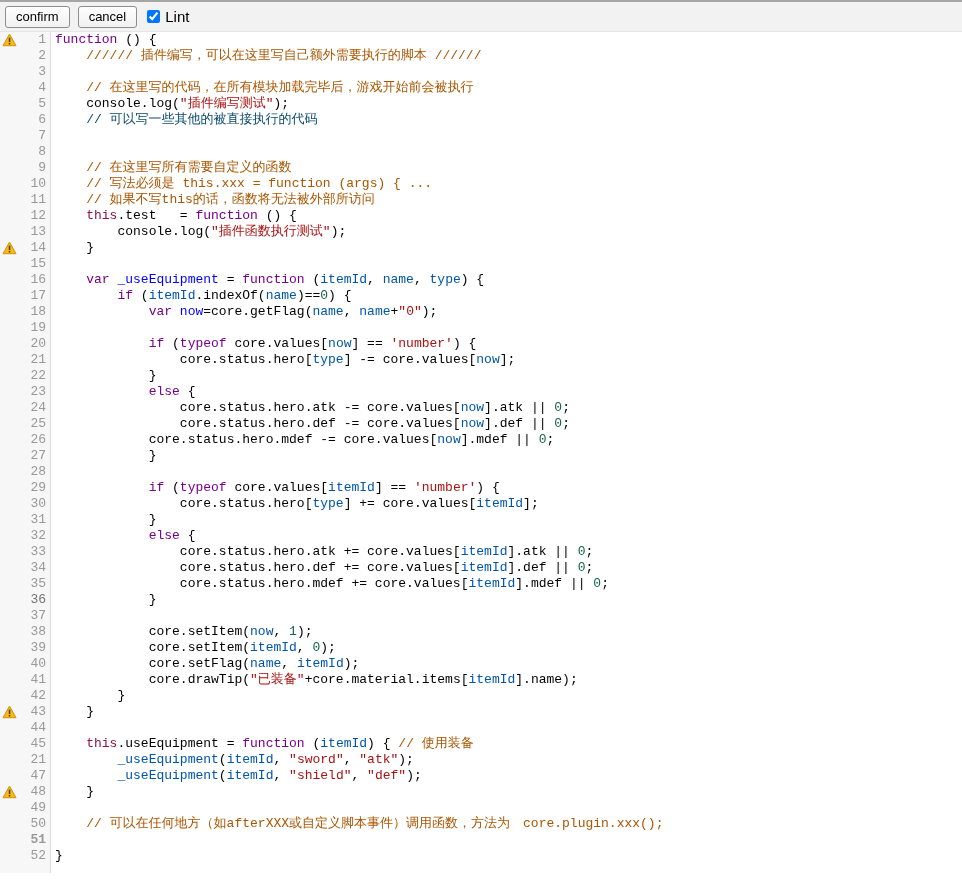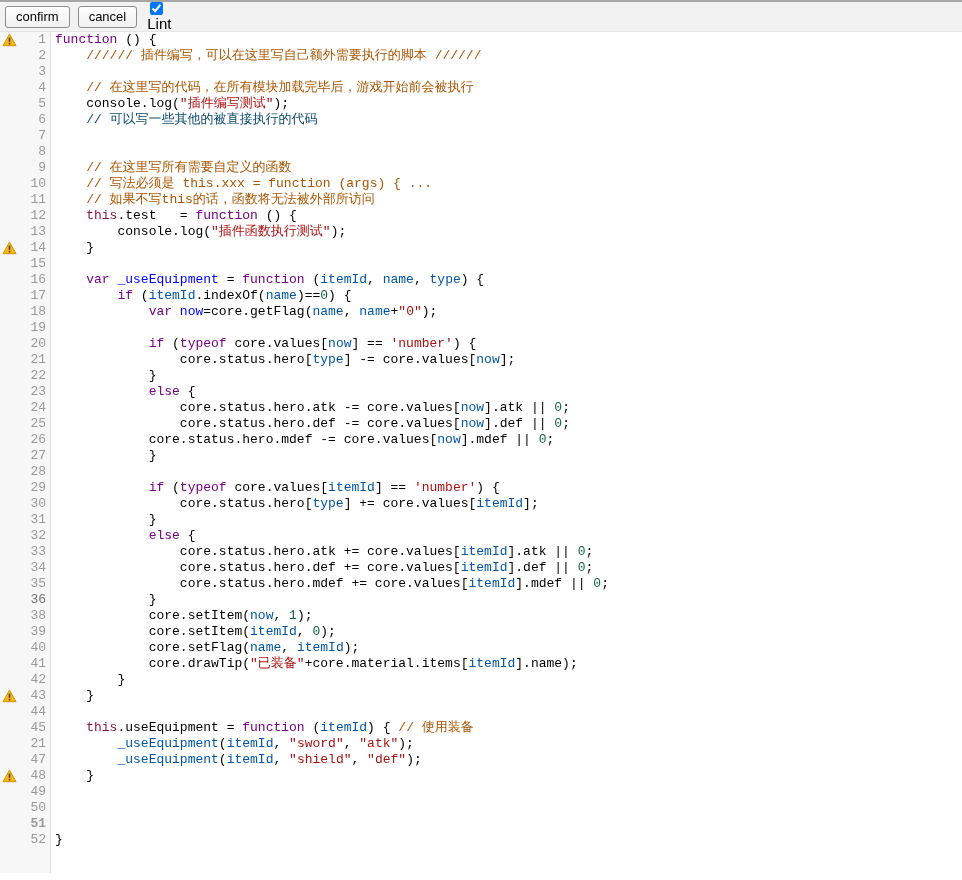--- a/index.html
+++ b/index.html
@@ -11,21 +11,21 @@
     height:29px;background:#f2f2f2;border-top:2px solid #a6a6a6;
     border-bottom:1px solid #e5e5e5;display:flex;align-items:center;
     padding-left:5px;box-sizing:content-box;
   }
   .btn{
     font-family:"Liberation Sans",sans-serif;font-size:13px;color:#000;
     background:linear-gradient(#fefefe,#f1f1f1);
     border:1px solid #8e8e8e;border-radius:3px;
     padding:2px 10px;height:22px;margin-right:8px;cursor:pointer;
   }
-  .lint{display:flex;align-items:center;margin-left:2px;cursor:pointer;flex-direction:column;}
+  .lint{display:flex;align-items:center;margin-left:2px;cursor:pointer;}
   .lint input{width:13px;height:13px;margin:0 5px 0 0;}
   .lint span{font-size:15px;color:#000;}
 
   
   .editor{position:relative;height:849px;background:#fff;overflow:hidden;}
   .gutter-bg{
     position:absolute;left:0;top:0;width:50px;height:841px;
     background:#f7f7f7;border-right:1px solid #ddd;
   }
   #lines{position:relative;}
@@ -319,20 +319,27 @@
         <div class="line">
           <div class="gcell">
             <span class="marker"></span>
             <span class="lnum" style="color: #737373;">36</span>
           </div>
           <pre class="code"><span style="color: rgb(0, 0, 0);">			}</span></pre>
         </div>
         <div class="line">
           <div class="gcell">
             <span class="marker"></span>
+            <span class="lnum" style="color: rgb(153, 153, 153);">37</span>
+          </div>
+          <pre class="code"></pre>
+        </div>
+        <div class="line">
+          <div class="gcell">
+            <span class="marker"></span>
             <span class="lnum" style="color: rgb(153, 153, 153);">38</span>
           </div>
           <pre class="code"><span style="color: rgb(0, 0, 0);">			core.setItem(</span><span style="color: rgb(0, 85, 170);">now</span><span style="color: rgb(0, 0, 0);">, </span><span style="color: rgb(17, 102, 68);">1</span><span style="color: rgb(0, 0, 0);">);</span></pre>
         </div>
         <div class="line">
           <div class="gcell">
             <span class="marker"></span>
             <span class="lnum" style="color: rgb(153, 153, 153);">39</span>
           </div>
           <pre class="code"><span style="color: rgb(0, 0, 0);">			core.setItem(</span><span style="color: rgb(0, 85, 170);">itemId</span><span style="color: rgb(0, 0, 0);">, </span><span style="color: rgb(17, 102, 68);">0</span><span style="color: rgb(0, 0, 0);">);</span></pre>
@@ -417,20 +424,21 @@
             <span class="marker"></span>
             <span class="lnum" style="color: rgb(153, 153, 153);">49</span>
           </div>
           <pre class="code"></pre>
         </div>
         <div class="line">
           <div class="gcell">
             <span class="marker"></span>
             <span class="lnum" style="color: rgb(153, 153, 153);">50</span>
           </div>
+          <pre class="code"><span style="color: rgb(170, 85, 0);">	// 可以在任何地方（如afterXXX或自定义脚本事件）调用函数，方法为　core.plugin.xxx();</span></pre>
         </div>
         <div class="line">
           <div class="gcell">
             <span class="marker"></span>
             <span class="lnum" style="color: rgb(153, 153, 153); font-weight: bold;">51</span>
           </div>
           <pre class="code"></pre>
         </div>
         <div class="line">
           <div class="gcell">

